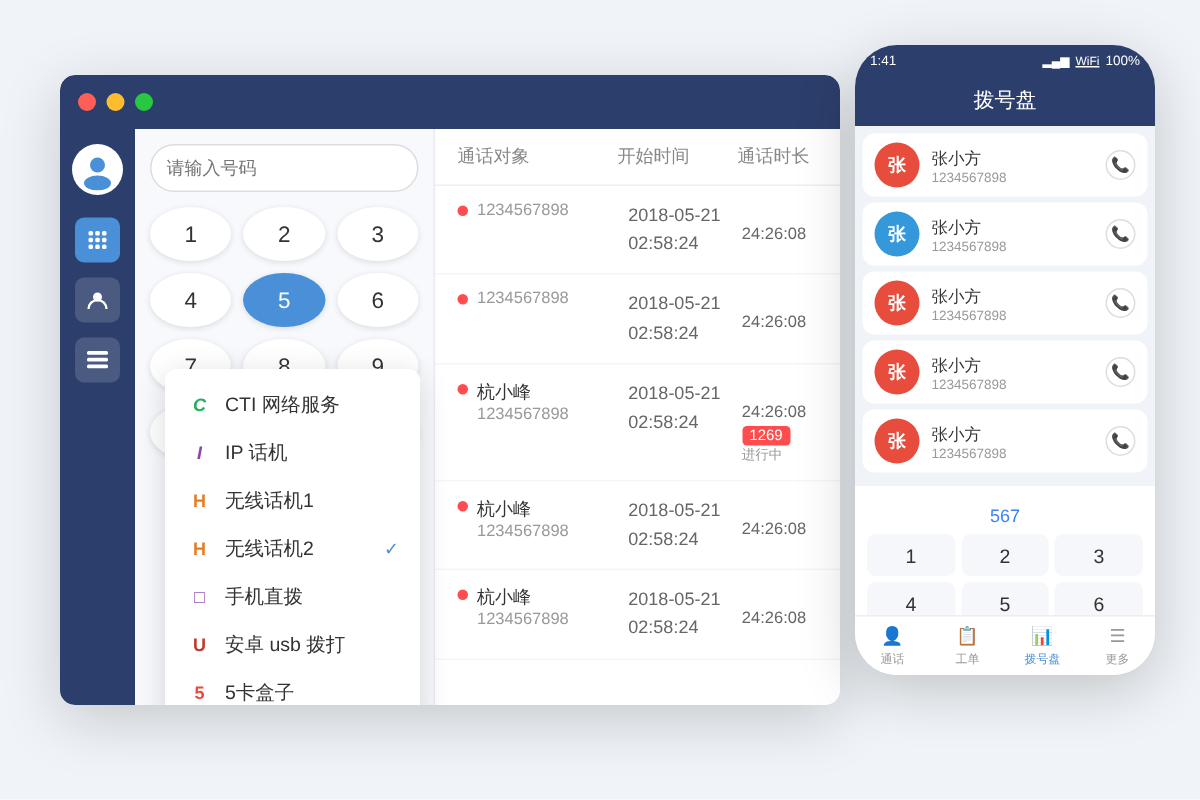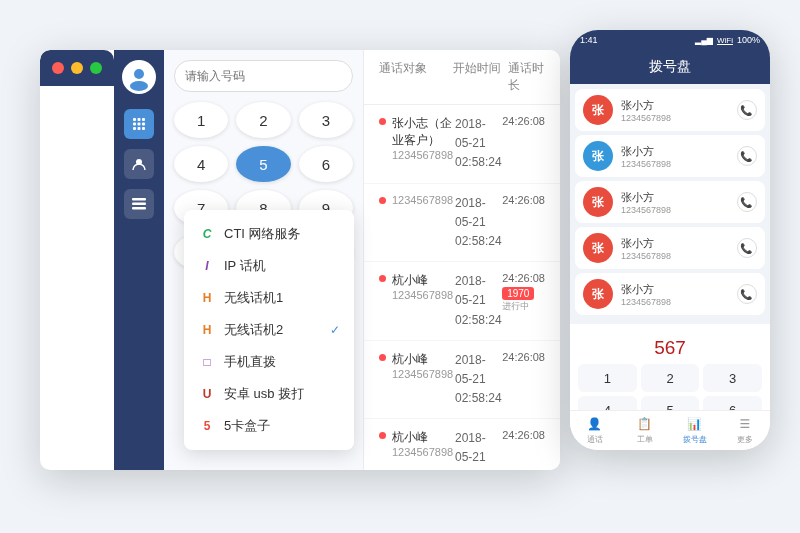--- a/index.html
+++ b/index.html
@@ -19,21 +19,21 @@
     .desktop-app {
       position: absolute;
       left: 40px;
       top: 50px;
       width: 520px;
       height: 420px;
       background: #fff;
       border-radius: 10px;
       box-shadow: 0 10px 40px rgba(0,0,0,0.18);
       display: flex;
-      flex-direction: row;
+      flex-direction: column;
       overflow: hidden;
     }
 
     .title-bar {
       height: 36px;
       background: #2c3e6b;
       border-radius: 10px 10px 0 0;
       display: flex;
       align-items: center;
       padding: 0 12px;
@@ -232,21 +232,21 @@
       background: #ff4d4f;
       margin-top: 3px;
       margin-right: 6px;
       flex-shrink: 0;
     }
 
     .call-contact { flex: 2; }
     .call-contact .name { color: #333; font-size: 12px; }
     .call-contact .number { color: #999; font-size: 11px; }
     .call-time { flex: 1.5; color: #666; font-size: 12px; line-height: 1.6; }
-    .call-duration { flex: 1; color: #666; font-size: 11px; }
+    .call-duration { flex: 1; color: #666; font-size: 11px; margin-top: 16px; }
 
     .badge-red {
       display: inline-block;
       background: #ff4d4f;
       color: #fff;
       font-size: 10px;
       border-radius: 3px;
       padding: 1px 5px;
       margin-top: 3px;
     }
@@ -352,23 +352,23 @@
     }
 
     
     .phone-dialpad {
       background: #fff;
       padding: 8px;
     }
 
     .phone-dial-display {
       text-align: center;
-      font-size: 19px;
+      font-size: 12px;
       font-weight: 300;
-      color: #b91c1c;
+      color: #3b82f6;
       padding: 5px 0;
     }
 
     .phone-dial-grid {
       display: grid;
       grid-template-columns: repeat(3, 1fr);
       gap: 4px;
     }
 
     .phone-dial-key {
@@ -520,21 +520,20 @@
         <span class="col-contact">通话对象</span>
         <span class="col-time">开始时间</span>
         <span class="col-duration">通话时长</span>
       </div>
 
       <div class="call-log-list">
 
         <div class="call-row">
           <span class="dot"></span>
           <div class="call-contact">
-            <div class="name">张小志（企业客户）</div>
             <div class="number">1234567898</div>
           </div>
           <div class="call-time">
             <div>2018-05-21</div>
             <div>02:58:24</div>
           </div>
           <div class="call-duration">24:26:08</div>
         </div>
 
         <div class="call-row">
@@ -554,21 +553,21 @@
           <div class="call-contact">
             <div class="name">杭小峰</div>
             <div class="number">1234567898</div>
           </div>
           <div class="call-time">
             <div>2018-05-21</div>
             <div>02:58:24</div>
           </div>
           <div class="call-duration">
             <div>24:26:08</div>
-            <div class="badge-red">1970</div>
+            <div class="badge-red">1269</div>
             <div style="font-size:9px;color:#999;">进行中</div>
           </div>
         </div>
 
         <div class="call-row">
           <span class="dot"></span>
           <div class="call-contact">
             <div class="name">杭小峰</div>
             <div class="number">1234567898</div>
           </div>

